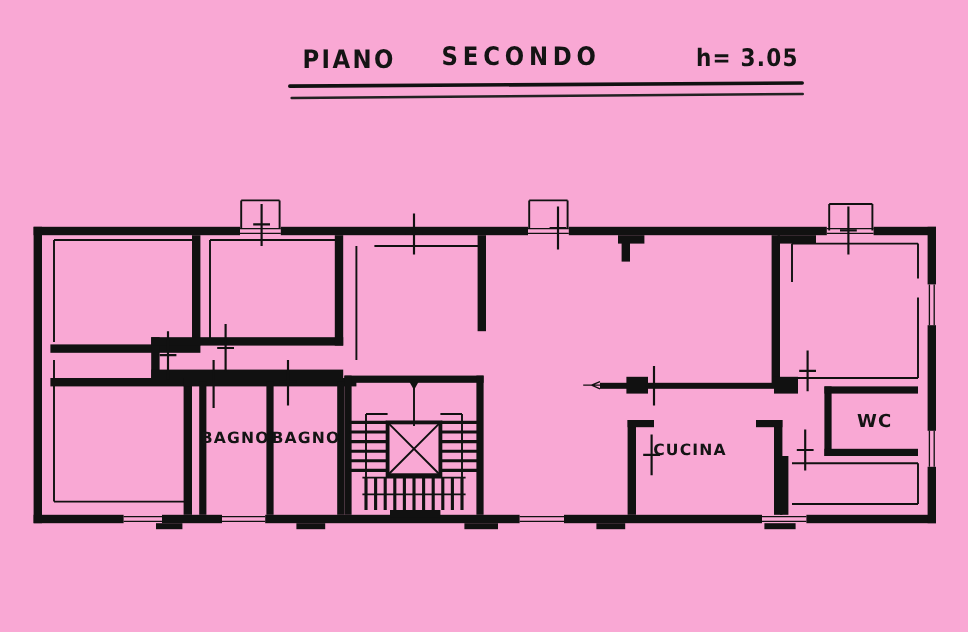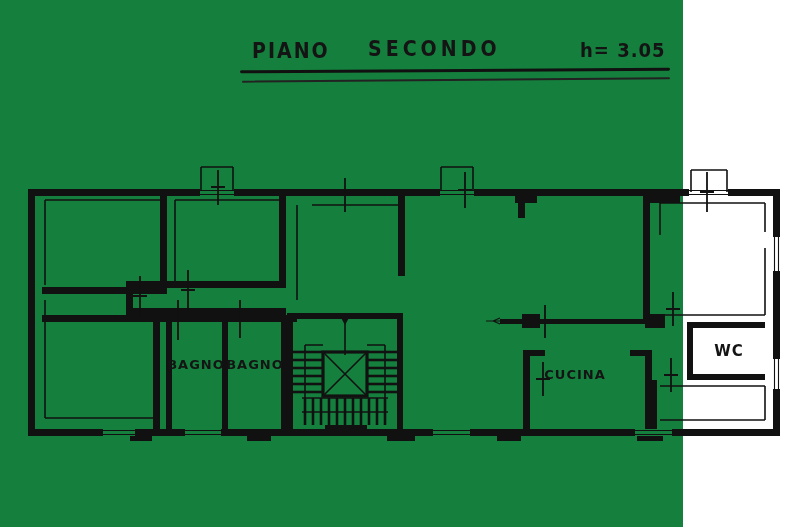--- a/index.html
+++ b/index.html
@@ -9,23 +9,23 @@
   }
   body {
     width: 807px;
     height: 527px;
     overflow: hidden;
     font-family: "DejaVu Sans", sans-serif;
     position: relative;
   }
   #sheet {
     position: relative;
-    width: 683px;
+    width: 807px;
     height: 527px;
-    background: #15803d;
+    background: #f9a8d4;
   }
 
   
   .title-block {
     position: absolute;
     left: 240px;
     top: 36px;
     width: 440px;
     height: 60px;
   }

